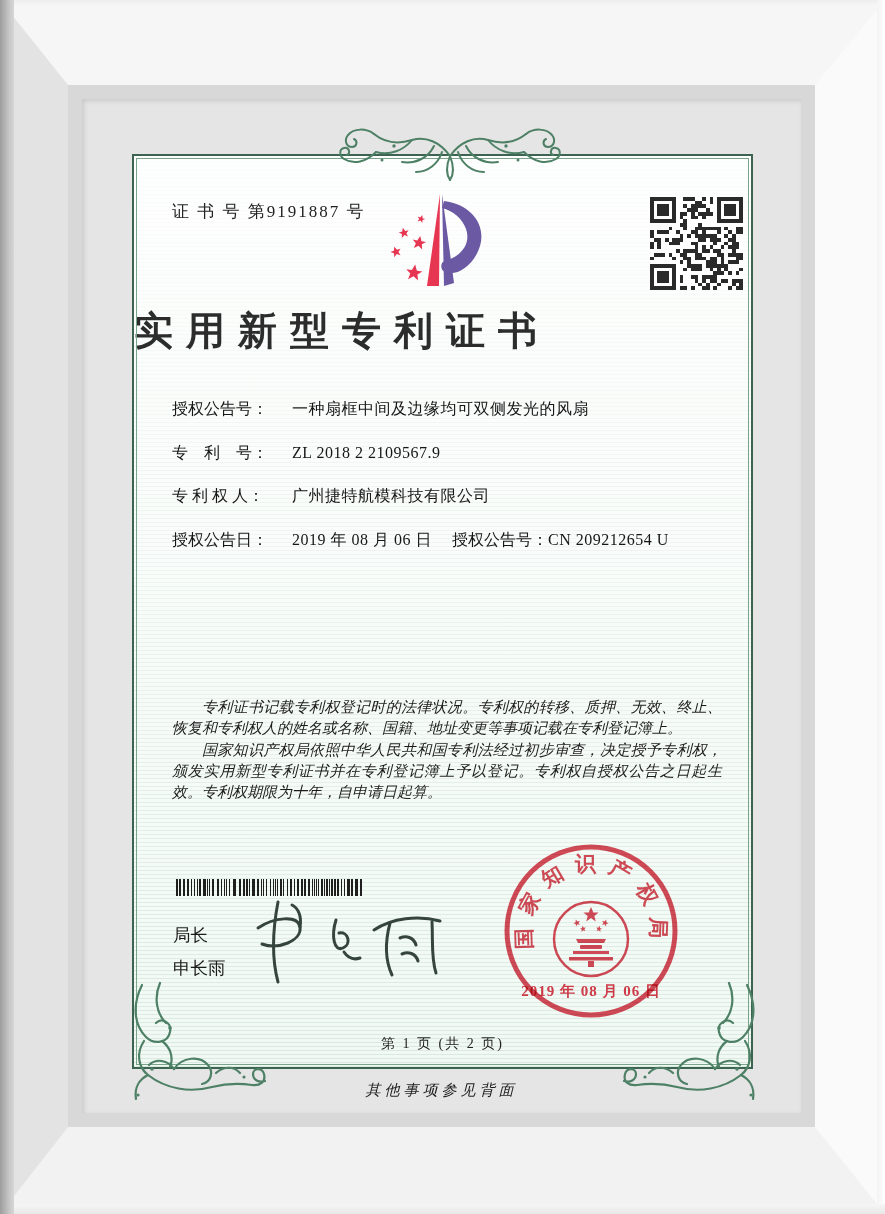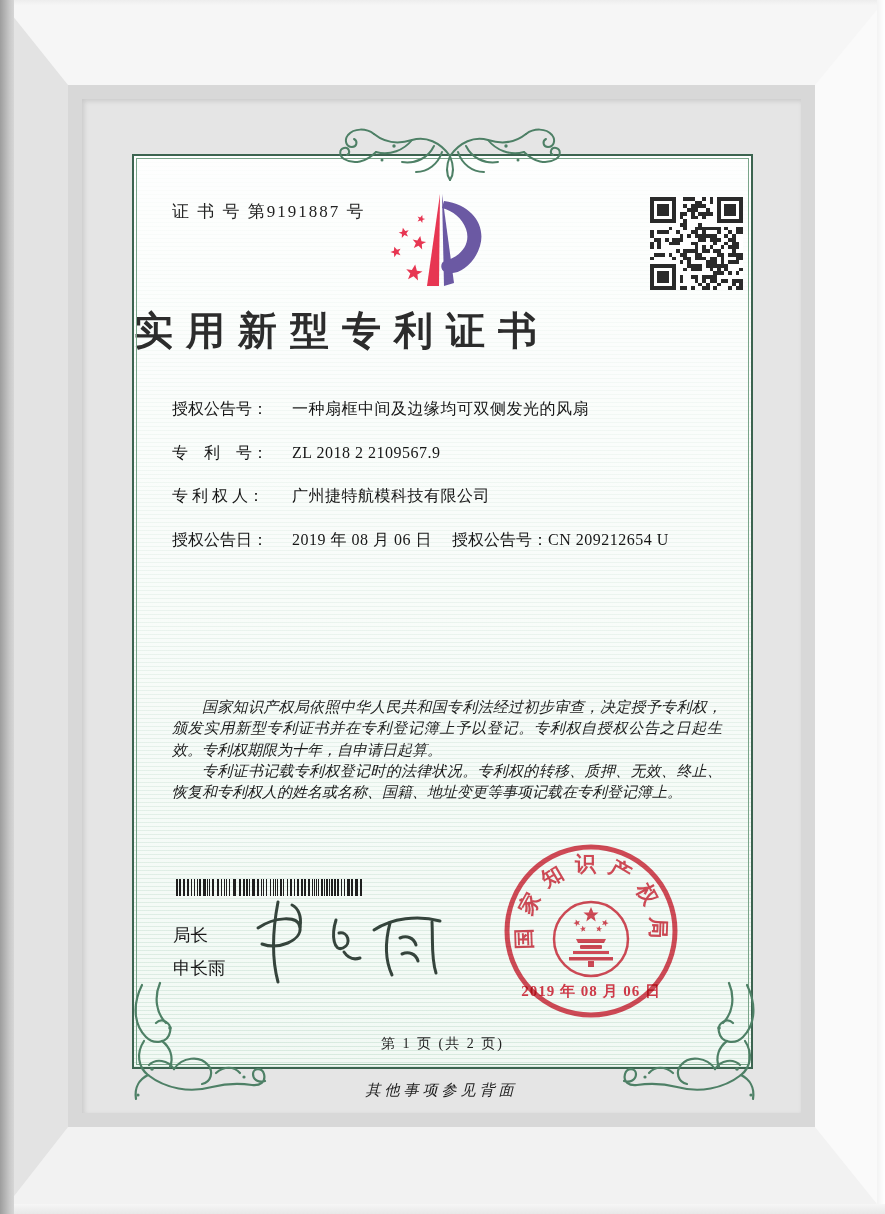--- a/index.html
+++ b/index.html
@@ -391,22 +391,22 @@
               <span class="g1">
                 <span class="flabel">授权公告日：</span><span class="fvalue">2019 年 08 月 06 日</span>
               </span>
               <span class="g2">
                 <span>授权公告号：</span><span class="fvalue">CN 209212654 U</span>
               </span>
             </div>
           </div>
 
           <div class="paras">
+            <p>专利证书记载专利权登记时的法律状况。专利权的转移、质押、无效、终止、恢复和专利权人的姓名或名称、国籍、地址变更等事项记载在专利登记簿上。</p>
             <p>国家知识产权局依照中华人民共和国专利法经过初步审查，决定授予专利权，颁发实用新型专利证书并在专利登记簿上予以登记。专利权自授权公告之日起生效。专利权期限为十年，自申请日起算。</p>
-            <p>专利证书记载专利权登记时的法律状况。专利权的转移、质押、无效、终止、恢复和专利权人的姓名或名称、国籍、地址变更等事项记载在专利登记簿上。</p>
           </div>
 
           <div class="barcode">
             <svg viewBox="0 0 187 17" width="187" height="17" preserveAspectRatio="none">
               <g class="bars" fill="#1f1f1f">
                   <rect x="0" y="0" width="2" height="17"></rect>
                   <rect x="3" y="0" width="2" height="17"></rect>
                   <rect x="7" y="0" width="2" height="17"></rect>
                   <rect x="11" y="0" width="2" height="17"></rect>
                   <rect x="15" y="0" width="1" height="17"></rect>

